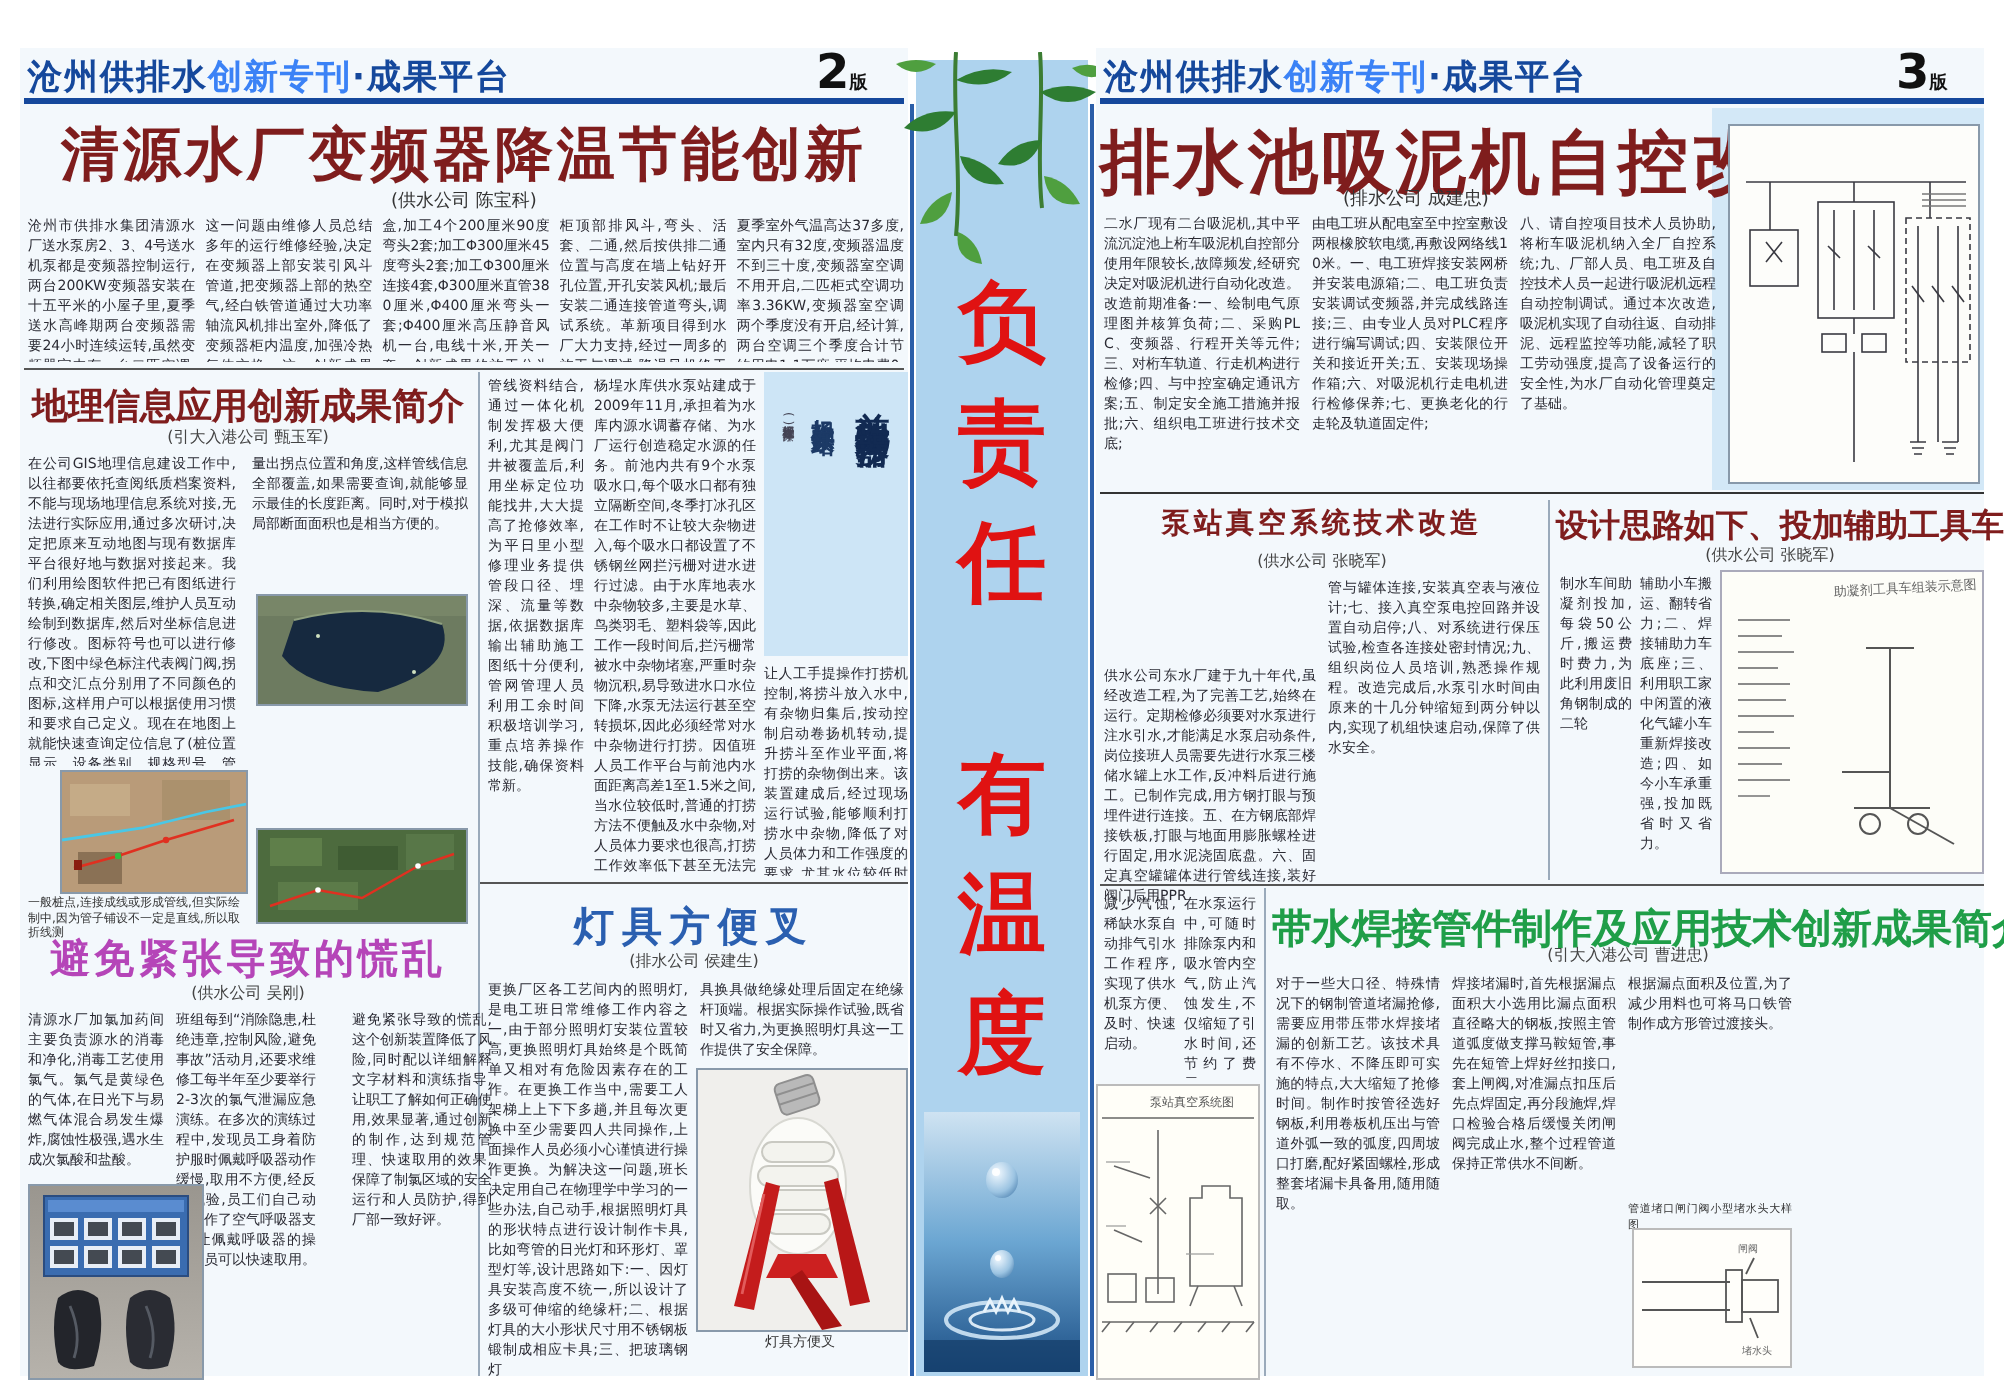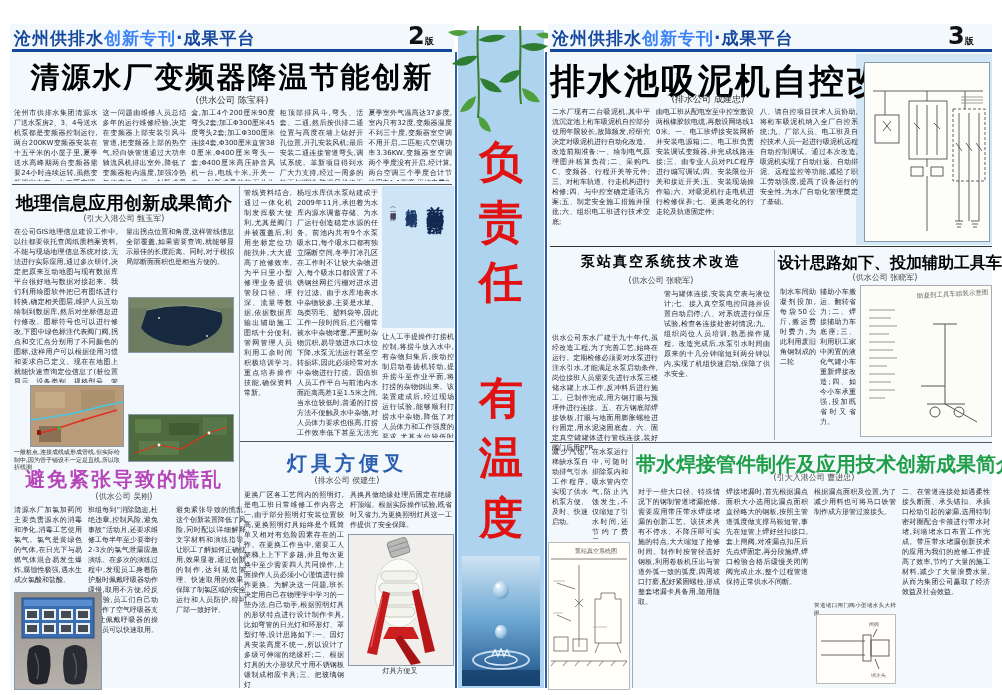--- a/index.html
+++ b/index.html
@@ -5,21 +5,21 @@
   html,body{margin:0;padding:0;background:#ffffff;}
   body{font-family:"DejaVu Sans","Liberation Sans",sans-serif;}
   #paper{position:relative;width:1002px;height:695px;background:#ffffff;overflow:hidden;}
   .abs{position:absolute;}
   .txt{font-size:7px;line-height:10px;text-align:justify;color:#2a2a33;overflow:hidden;word-break:break-all;}
   .masthead{font-size:17px;font-weight:bold;color:#15489c;letter-spacing:1px;white-space:nowrap;}
   .masthead .red{color:#3b82f6;}
   .pagenum{font-size:24px;font-weight:bold;color:#111;line-height:22px;}
   .pageunit{font-size:9px;font-weight:bold;color:#111;}
   .rule{background:#15489c;height:3px;}
-  .h-main{font-weight:bold;color:#000000;text-align:center;letter-spacing:2px;white-space:nowrap;}
+  .h-main{font-weight:bold;color:#7f1d1d;text-align:center;letter-spacing:2px;white-space:nowrap;}
   .byline{font-size:9px;color:#333;text-align:center;}
   .byline-sm{font-size:8px;color:#444;text-align:center;}
   .hline{background:#555;height:1px;}
   .vline{background:#9aaabb;width:1px;}
   .imgbox{border:1px solid #8899aa;background:#fff;overflow:hidden;}
   .caption{font-size:6px;line-height:7.5px;color:#333;text-align:justify;}
   .page-bg{background:#f3f8fc;}
   .strip{background:#aed3ee;}
   .strip-border{background:#2b5ea8;width:2px;}
   .callig{font-family:"DejaVu Serif","Liberation Serif",serif;font-weight:bold;color:#e01212;font-size:44px;line-height:52px;text-align:center;width:86px;}
@@ -371,15 +371,14 @@
         <line x1="4" y1="40" x2="48" y2="40"></line>
         <rect x="46" y="20" width="8" height="26"></rect>
         <rect x="54" y="25" width="18" height="16"></rect>
         <line x1="60" y1="14" x2="56" y2="22"></line>
         <line x1="62" y1="54" x2="58" y2="44"></line>
       </g>
       <text x="52" y="11" font-size="5" fill="#666">闸阀</text>
       <text x="54" y="62" font-size="5" fill="#666">堵水头</text>
     </svg>
   </div>
-  <div class="abs txt" style="left:902px;top:487px;width:88px;height:202px;">二、在管道连接处如遇柔性接头断面、承头错扣、承插口松动引起的渗漏,选用特制密封圈配合卡箍进行带水封堵,到墙堵水口布置工作完成。带压带水堵漏创新技术的应用为我们的抢修工作提高了效率,节约了大量的施工材料,减少了大量浪费水量,从而为集团公司赢取了经济效益及社会效益。</div>
 
 </div>
 
 </body></html>

